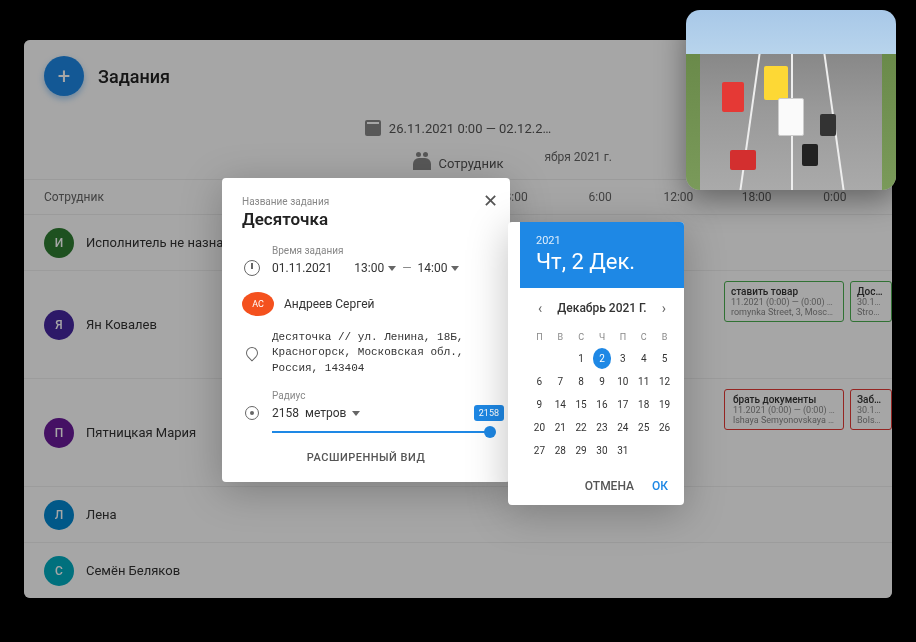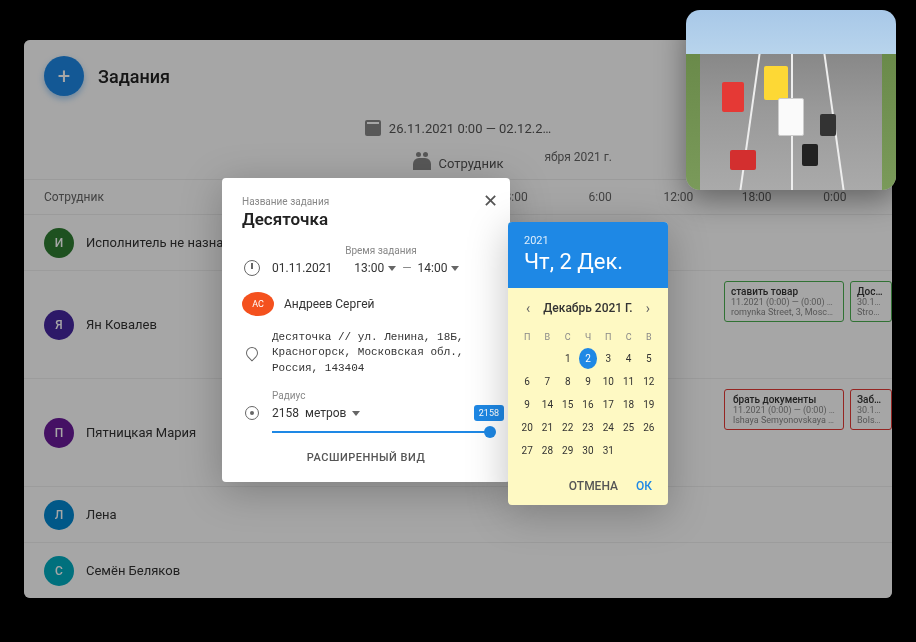--- a/index.html
+++ b/index.html
@@ -67,21 +67,21 @@
     .radius-val { font-size: 12px; color: #333; display: flex; align-items: center; gap: 6px; }
     
     .slider-wrap { position: relative; margin-top: 8px; margin-left: 30px; }
     .slider-track { height: 2px; background: #1e88e5; position: relative; }
     .slider-thumb { position: absolute; right: -6px; top: -5px; width: 12px; height: 12px; border-radius: 50%; background: #1e88e5; }
     .slider-bubble { position: absolute; right: -14px; top: -26px; background: #1e88e5; color: #fff; font-size: 9px; padding: 3px 5px; border-radius: 3px; }
     
     .expand-link { text-align: center; margin-top: 18px; font-size: 11px; letter-spacing: 0.5px; color: #555; font-weight: 500; cursor: pointer; }
     
     
-    .datepicker { position: absolute; left: 508px; top: 222px; width: 160px; background: #fef9c3; border-radius: 4px; box-shadow: 0 8px 40px rgba(0,0,0,0.25); overflow: hidden; }
+    .datepicker { position: absolute; left: 508px; top: 222px; width: 176px; background: #ffffff; border-radius: 4px; box-shadow: 0 8px 40px rgba(0,0,0,0.25); overflow: hidden; padding-left: 12px; }
     .dp-header { background: #1e88e5; color: #fff; padding: 12px 16px 14px; }
     .dp-year { font-size: 11px; opacity: 0.85; margin-bottom: 2px; }
     .dp-date { font-size: 22px; font-weight: 400; }
     .dp-nav { display: flex; align-items: center; justify-content: space-between; padding: 10px 12px 6px; }
     .dp-nav-arrow { color: #666; cursor: pointer; font-size: 14px; padding: 2px 6px; }
     .dp-month { font-size: 12px; font-weight: 500; color: #333; }
     .dp-grid { display: grid; grid-template-columns: repeat(7, 1fr); gap: 2px; padding: 4px 10px 10px; }
     .dp-dow { font-size: 9px; color: #888; text-align: center; padding: 4px 0; }
     .dp-day { font-size: 10px; color: #333; text-align: center; padding: 5px 0; cursor: pointer; border-radius: 50%; }
     .dp-day.selected { background: #1e88e5; color: #fff; }
@@ -198,21 +198,21 @@
     </div>
 
   <div class="dim-overlay"></div>
 </div>
 
 <div class="modal">
   <div class="modal-close">✕</div>
   <div class="field-label">Название задания</div>
   <div class="task-name-val">Десяточка</div>
 
-  <div class="field-label" style="margin-left:30px;text-align:center;">Время задания</div>
+  <div class="field-label" style="margin-left:30px;">Время задания</div>
   <div class="field-row">
     <div class="field-icon">
         <span class="clock-icon"></span>
       </div>
     <div class="time-inputs">
       <span>01.11.2021</span>
       <span style="width:10px;"></span>
       <span class="time-select">
         <span>13:00</span>
         <span class="chev-down"></span>

